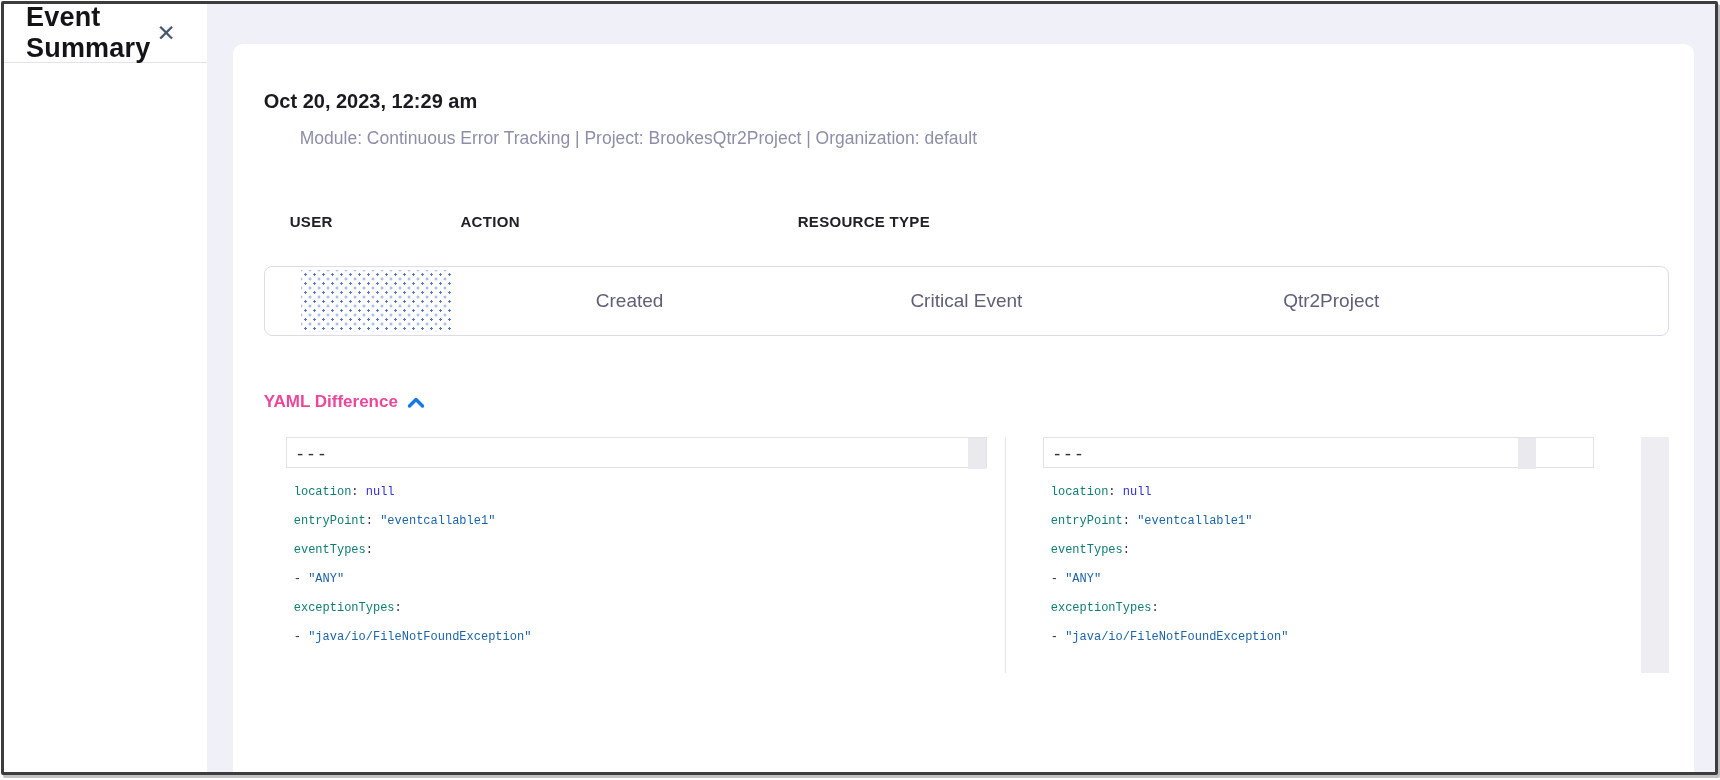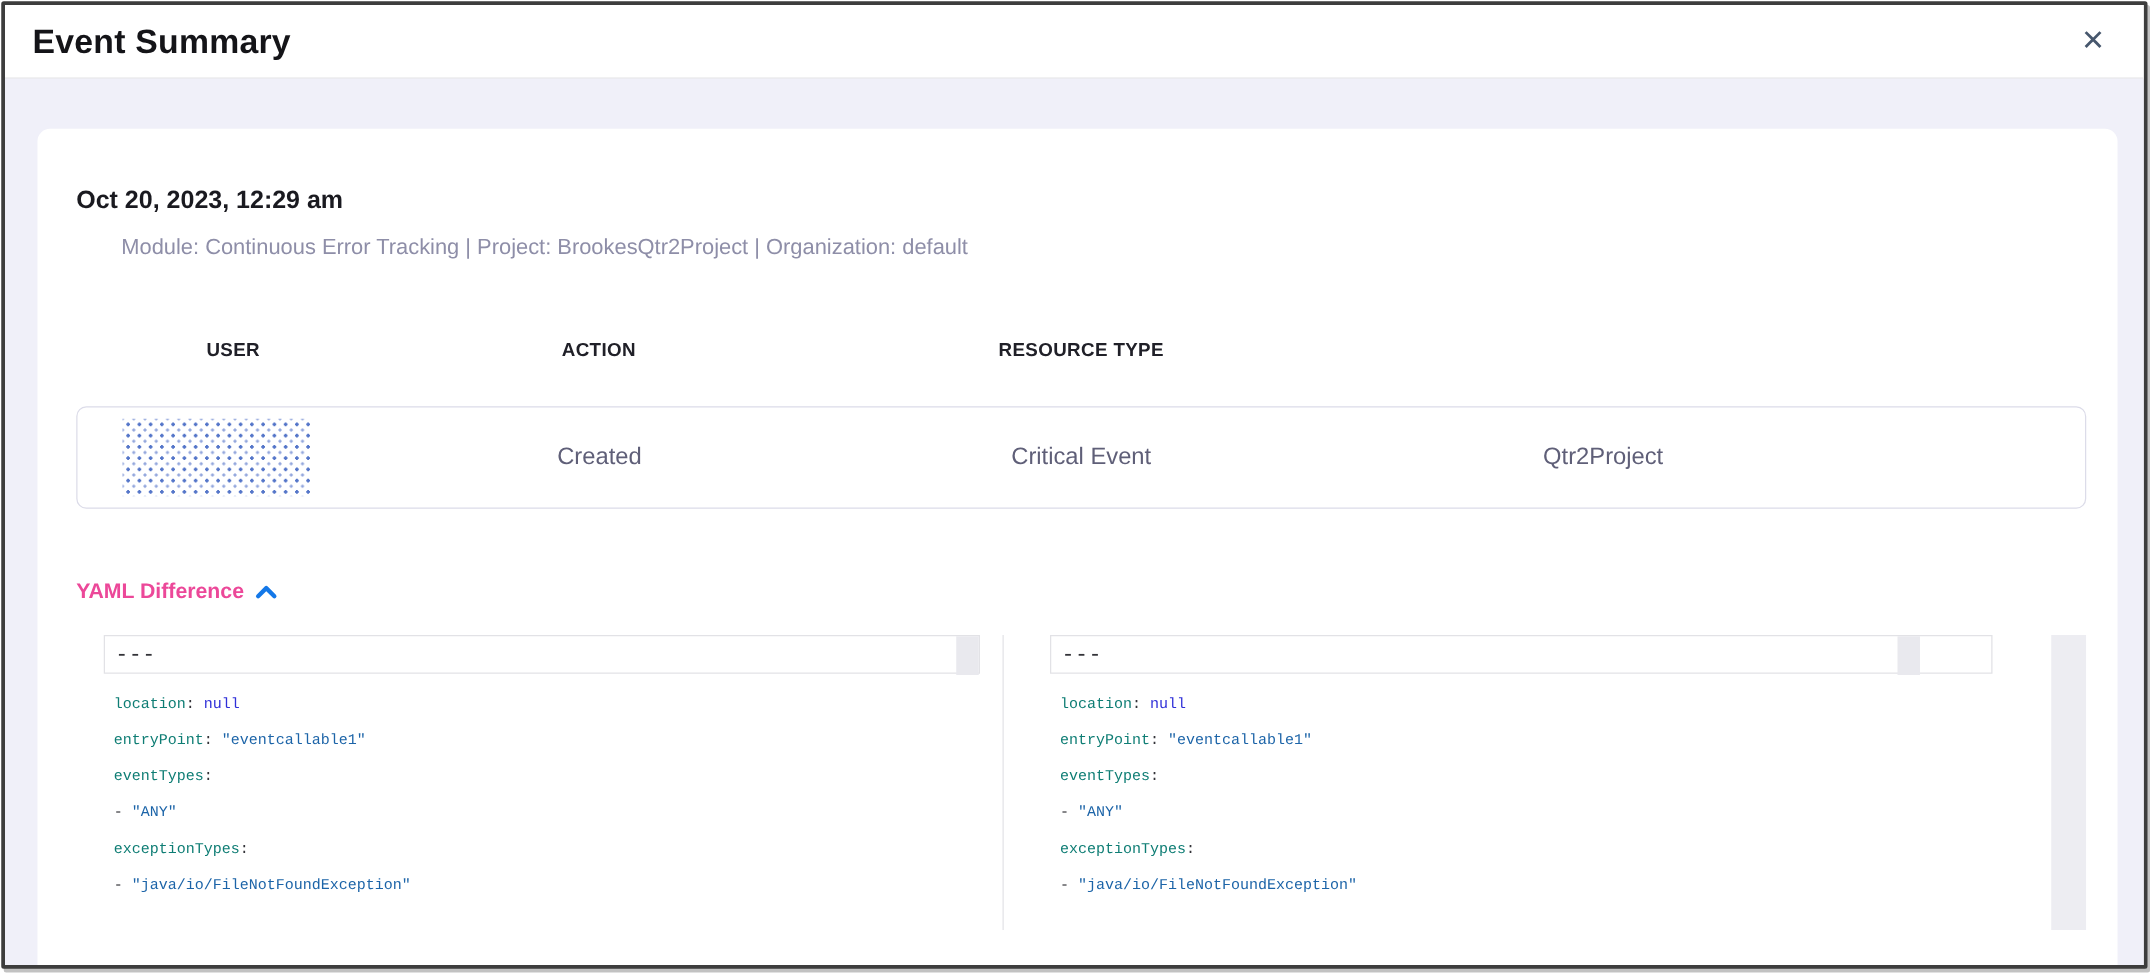--- a/index.html
+++ b/index.html
@@ -7,21 +7,21 @@
   body {
     width:1720px; height:780px; overflow:hidden;
     background:#ffffff;
     font-family:"Liberation Sans", sans-serif;
   }
   .frame {
     position:absolute; left:1px; top:1px; width:1717px; height:774px;
     border:3px solid #3d3d3d; border-radius:2px;
     box-shadow:2px 3px 0 rgba(120,120,120,.45);
     background:#ffffff; overflow:hidden;
-    display:flex; flex-direction:column;
+    display:flex; flex-direction:row;
   }
   
   .modal-header {
     height:59px; flex:0 0 59px; background:#ffffff;
     display:flex; align-items:center; justify-content:space-between;
     padding:0 25px 0 22px; border-bottom:1px solid #e3e3e6;
   }
   .modal-title { font-size:27px; font-weight:700; color:#141418; letter-spacing:.2px; }
   .close-btn {
     border:none; background:transparent; cursor:pointer;
@@ -42,25 +42,25 @@
 
   
   .tbl-head, .tbl-row-grid {
     display:grid;
     grid-template-columns:14% 24% 24% 28% 10%;
     align-items:center;
   }
   .tbl-head { margin-top:64px; }
   .th {
     font-size:15px; font-weight:700; color:#202028; letter-spacing:.3px;
-    text-align:center;
+    text-align:left;
   }
-  .th.first { text-align:center; padding-left:26px; }
+  .th.first { text-align:left; padding-left:26px; }
   .tbl-row {
-    margin-top:36px; height:82px;
+    margin-top:36px; height:70px;
     border:1px solid #dcdce9; border-radius:8px;
     background:#ffffff;
   }
   .tbl-row-grid { height:100%; }
   .td { font-size:19px; color:#5f5f78; text-align:center; }
   .user-pattern {
     width:150px; height:62px; margin-left:36px;
     background-image:
       radial-gradient(circle, #5576c9 1.2px, transparent 1.4px),
       radial-gradient(circle, #93a7dd 1.1px, transparent 1.3px);

